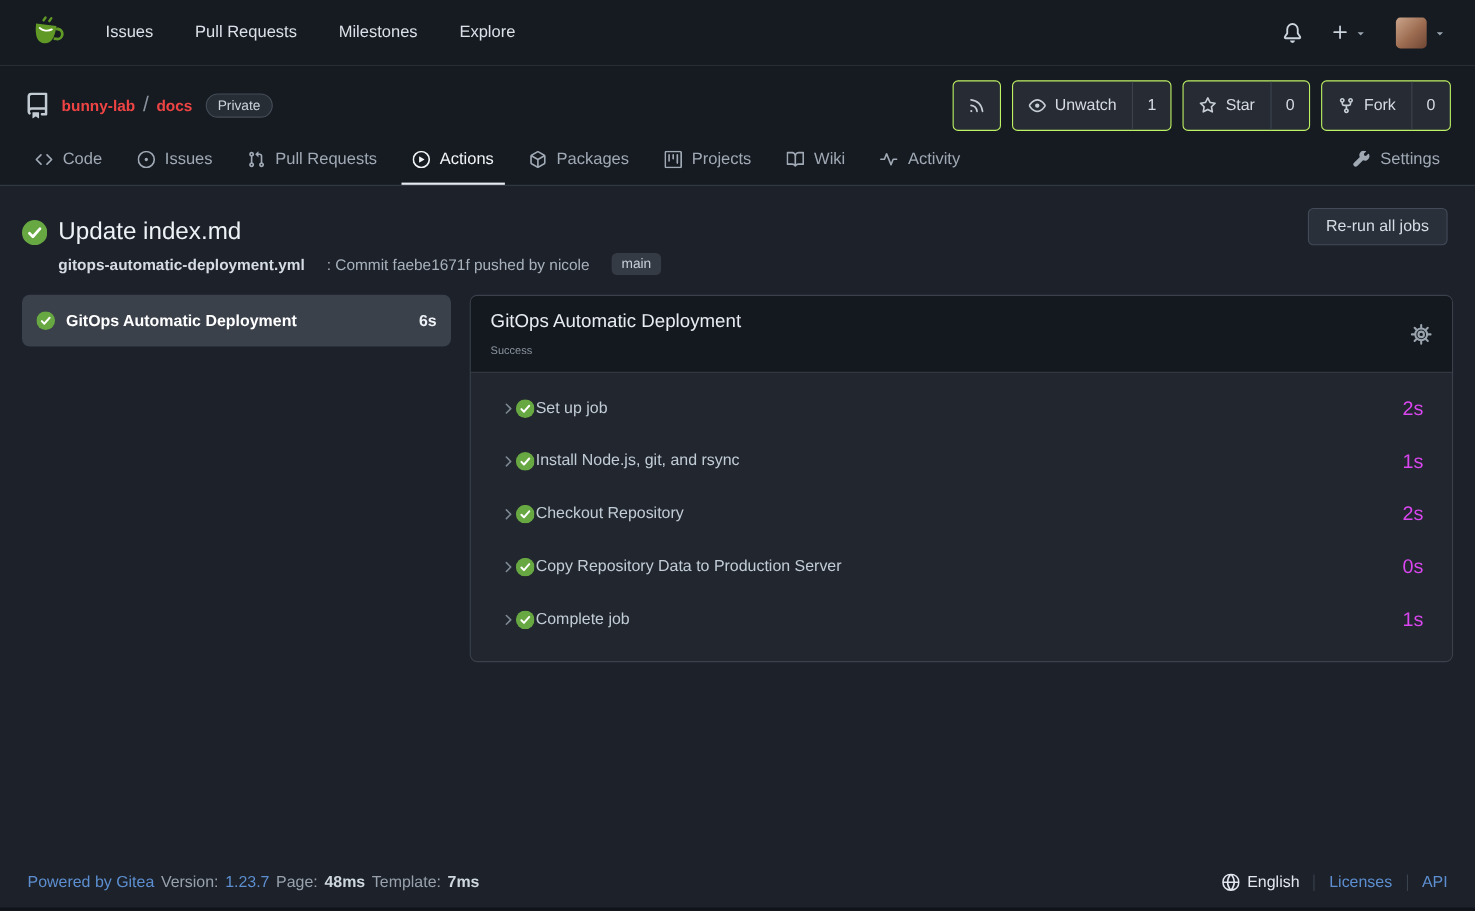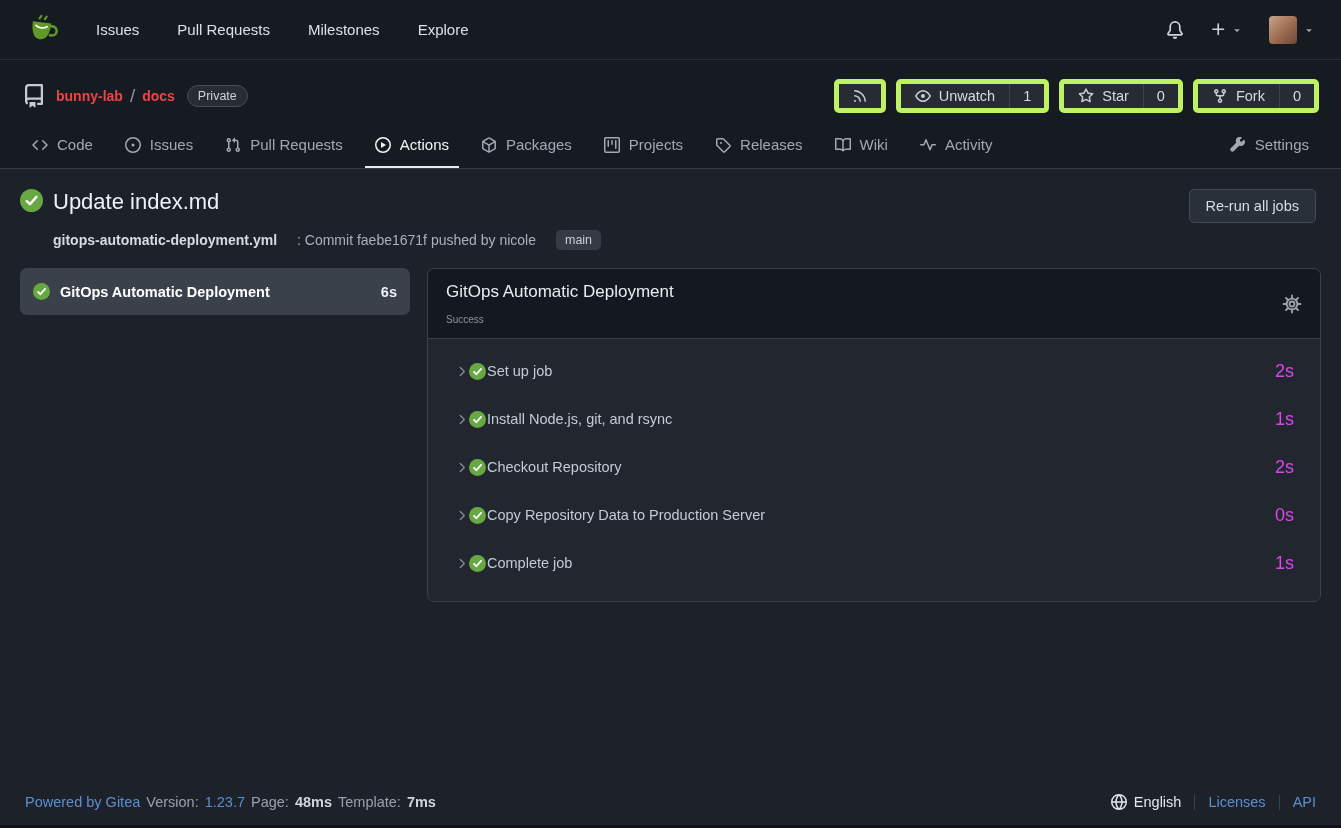--- a/index.html
+++ b/index.html
@@ -45,40 +45,40 @@
   
   .repo-header{background:var(--nav-bg);border-bottom:1px solid var(--border);
     padding:14px 22px 0;flex:none}
   .repo-title-row{display:flex;align-items:center;height:44px}
   .repo-icon{color:#c3cbd3;margin-right:10px}
   .repo-name-link{font-size:14px;font-weight:700;color:#ef4444;cursor:pointer}
   .repo-sep{font-size:19px;color:#8b949e;margin:0 7px}
   .badge-private{font-size:12.5px;color:#ccd3db;border:1px solid #454d57;background:#272d35;
     border-radius:11px;padding:3px 10px;margin-left:12px}
   .header-actions{margin-left:auto;display:flex;gap:10px}
-  .btn-group{display:flex;border:5px solid #bef264;border-radius:5px;overflow:hidden;
-    background:var(--btn-bg);height:34px;align-items:stretch}
+  .btn-group{display:flex;border:1px solid #bef264;border-radius:5px;overflow:hidden;
+    background:var(--btn-bg);height:46px;align-items:stretch}
   .btn{display:flex;align-items:center;gap:8px;padding:0 14px;font-size:14.5px;
     color:#d5dbe2;cursor:pointer}
   .btn .icon{color:#c6cdd5}
   .btn-count{display:flex;align-items:center;padding:0 13px;border-left:1px solid #3c434d;
     color:#d5dbe2;cursor:pointer;font-size:14.5px}
   .icon-only{padding:0 13px}
 
   .repo-tabs{display:flex;align-items:center;margin-top:6px}
   .tab{display:flex;align-items:center;gap:9px;padding:12px 10px 13px;margin-right:12px;
     font-size:15px;color:#a0a9b4;cursor:pointer;border-bottom:2px solid transparent}
   .tab .icon{color:#a0a9b4}
   .tab.active{color:#f2f5f8;border-bottom-color:#e6ebf1}
   .tab.active .icon{color:#f2f5f8}
   .tab-settings{margin-left:auto;margin-right:0}
 
   
   .main{flex:1;padding:20px 20px 0;display:flex;flex-direction:column;min-height:0}
-  .run-title-row{display:flex;align-items:flex-start;gap:10px}
+  .run-title-row{display:flex;align-items:flex-end;gap:10px}
   .run-title{font-size:22px;font-weight:400;color:#eef2f6;margin:0}
   .rerun-btn{margin-left:auto;margin-right:5px;background:#2a3039;border:1px solid #434b59;
     border-radius:5px;color:#d7dde4;font-size:14.5px;padding:8px 16px;cursor:pointer;
     font-family:inherit}
   .run-sub{margin:7px 0 0 33px;font-size:14px;color:#a9b2bc;display:flex;align-items:center;gap:20px}
   .run-sub b{color:#d6dce3}
   .badge-branch{background:#353b44;color:#c8cfd7;border-radius:5px;padding:3px 9px;
     font-size:12.5px;cursor:pointer}
 
   
@@ -276,28 +276,20 @@
       <span class="icon">
         <svg viewBox="0 0 16 16" width="16" height="16" fill="currentColor">
             <path d="M1.75 0h12.5C15.216 0 16 .784 16 1.75v12.5A1.75 1.75 0 0 1 14.25 16H1.75A1.75 1.75 0 0 1 0 14.25V1.75C0 .784.784 0 1.75 0ZM1.5 1.75v12.5c0 .138.112.25.25.25h12.5a.25.25 0 0 0 .25-.25V1.75a.25.25 0 0 0-.25-.25H1.75a.25.25 0 0 0-.25.25ZM11.75 3a.75.75 0 0 1 .75.75v7.5a.75.75 0 0 1-1.5 0v-7.5a.75.75 0 0 1 .75-.75Zm-8.25.75a.75.75 0 0 1 1.5 0v5.5a.75.75 0 0 1-1.5 0ZM8 3a.75.75 0 0 1 .75.75v3.5a.75.75 0 0 1-1.5 0v-3.5A.75.75 0 0 1 8 3Z"></path>
           </svg>
       </span>
       <span>Projects</span>
     </span>
     <span class="tab">
       <span class="icon">
         <svg viewBox="0 0 16 16" width="16" height="16" fill="currentColor">
-            <path d="M1 7.775V2.75C1 1.784 1.784 1 2.75 1h5.025c.464 0 .91.184 1.238.513l6.25 6.25a1.75 1.75 0 0 1 0 2.474l-5.026 5.026a1.75 1.75 0 0 1-2.474 0l-6.25-6.25A1.752 1.752 0 0 1 1 7.775Zm1.5 0c0 .066.026.13.073.177l6.25 6.25a.25.25 0 0 0 .354 0l5.025-5.025a.25.25 0 0 0 0-.354l-6.25-6.25a.25.25 0 0 0-.177-.073H2.75a.25.25 0 0 0-.25.25ZM6 5a1 1 0 1 1 0 2 1 1 0 0 1 0-2Z"></path>
-          </svg>
-      </span>
-      <span>Releases</span>
-    </span>
-    <span class="tab">
-      <span class="icon">
-        <svg viewBox="0 0 16 16" width="16" height="16" fill="currentColor">
             <path d="M0 1.75A.75.75 0 0 1 .75 1h4.253c1.227 0 2.317.59 3 1.501A3.743 3.743 0 0 1 11.006 1h4.245a.75.75 0 0 1 .75.75v10.5a.75.75 0 0 1-.75.75h-4.507a2.25 2.25 0 0 0-1.591.659l-.622.621a.75.75 0 0 1-1.06 0l-.622-.621A2.25 2.25 0 0 0 5.258 13H.75a.75.75 0 0 1-.75-.75Zm7.251 10.324.004-5.073-.002-2.253A2.25 2.25 0 0 0 5.003 2.5H1.5v9h3.757a3.75 3.75 0 0 1 1.994.574ZM8.755 4.75l-.004 7.322a3.752 3.752 0 0 1 1.992-.572H14.5v-9h-3.495a2.25 2.25 0 0 0-2.25 2.25Z"></path>
           </svg>
       </span>
       <span>Wiki</span>
     </span>
     <span class="tab">
       <span class="icon">
         <svg viewBox="0 0 16 16" width="16" height="16" fill="currentColor">
             <path d="M6 2c.306 0 .582.187.696.471L10 10.731l1.304-3.26A.751.751 0 0 1 12 7h3.25a.75.75 0 0 1 0 1.5h-2.742l-1.812 4.528a.751.751 0 0 1-1.392 0L6 4.77 4.696 8.03A.75.75 0 0 1 4 8.5H.75a.75.75 0 0 1 0-1.5h2.742l1.812-4.529A.751.751 0 0 1 6 2Z"></path>
           </svg>

